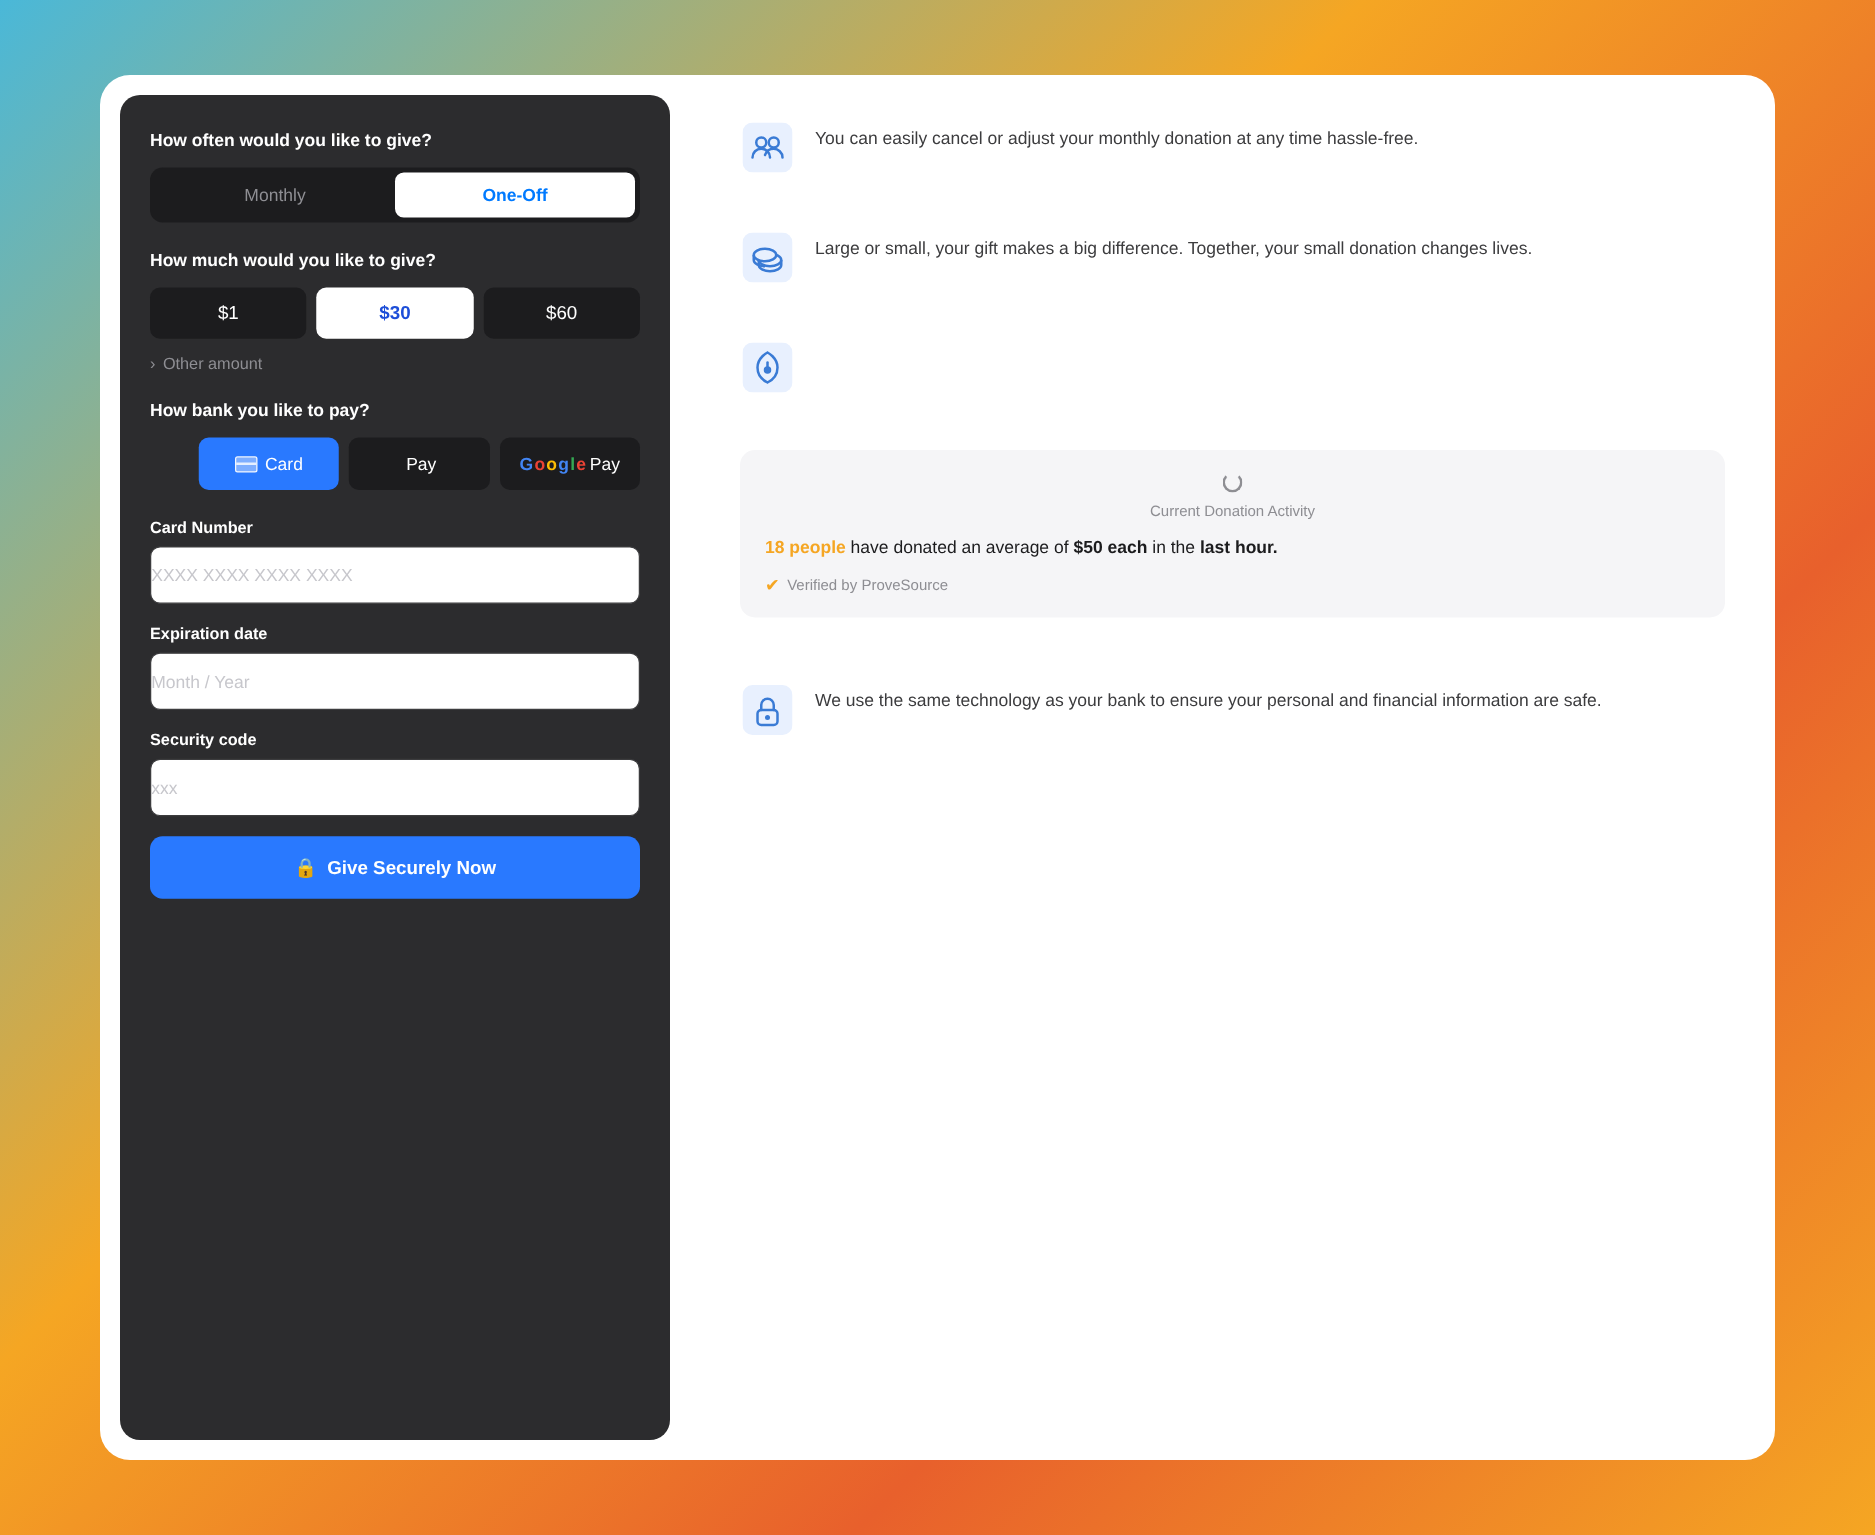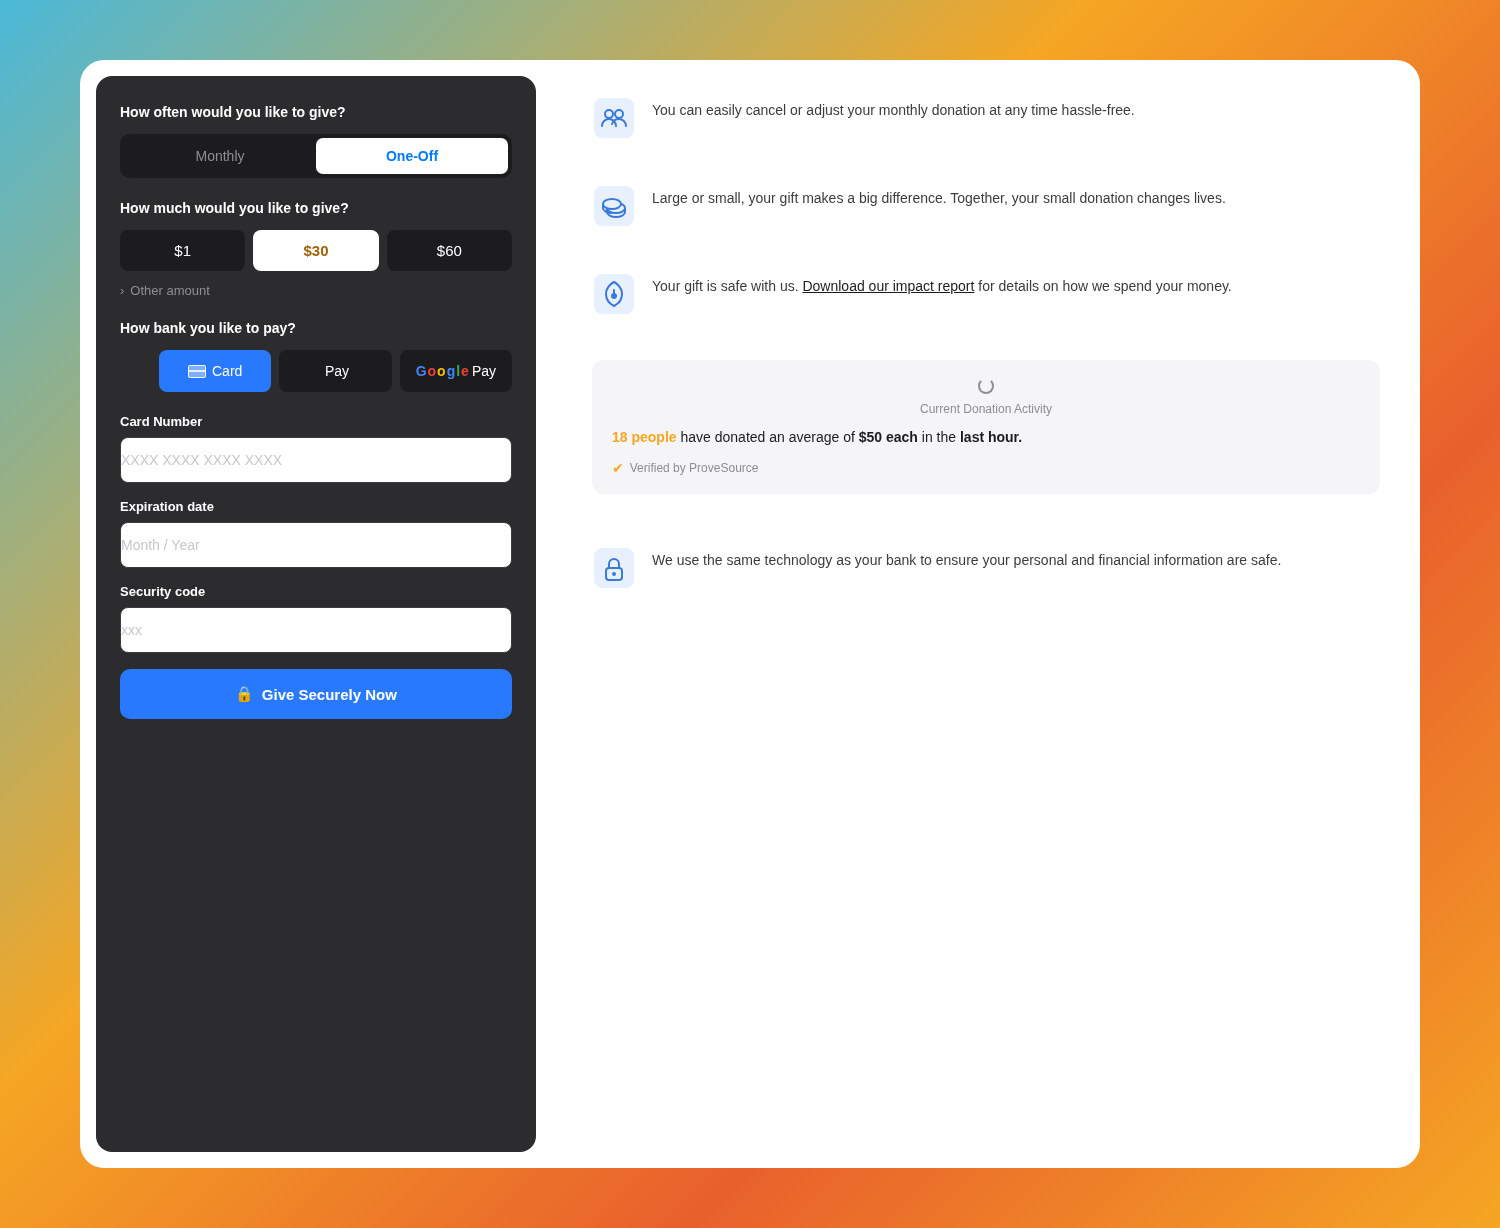--- a/index.html
+++ b/index.html
@@ -85,21 +85,21 @@
       border: none;
       border-radius: 8px;
       background: #1c1c1e;
       color: #ffffff;
       font-size: 15px;
       font-weight: 500;
       cursor: pointer;
     }
     .amount-btn.active {
       background: #ffffff;
-      color: #a16207;
+      color: #1d4ed8;
       font-weight: 700;
     }
 
     .other-amount {
       display: flex;
       align-items: center;
       gap: 6px;
       color: #8e8e93;
       font-size: 13px;
       cursor: pointer;
@@ -429,25 +429,20 @@
 
     <div class="feature-item">
       <div class="feature-icon-wrap">
         <svg class="feature-icon-svg" viewBox="0 0 40 40" fill="none" xmlns="http://www.w3.org/2000/svg">
           <rect width="40" height="40" rx="8" fill="#e8f0fe"></rect>
           <path d="M20 8 C20 8 12 12 12 20c0 6 4 10 8 12 4-2 8-6 8-12 0-8-8-12-8-12z" stroke="#3a7bd5" stroke-width="2" fill="none"></path>
           <circle cx="20" cy="22" r="3" fill="#3a7bd5"></circle>
           <line x1="20" y1="16" x2="20" y2="19" stroke="#3a7bd5" stroke-width="2" stroke-linecap="round"></line>
         </svg>
       </div>
-      <div class="feature-text">
-        <p>
-          Your gift is safe with us. <a href="#">Download our impact report</a><span> for details on how we spend your money.</span>
-        </p>
-      </div>
     </div>
 
     <div class="activity-card">
       <div class="activity-header">
         <span class="refresh-icon"></span>
         <span>Current Donation Activity</span>
       </div>
       <div class="activity-text">
         <span class="highlight-orange">18 people</span>
         <span> have donated an average of </span>

